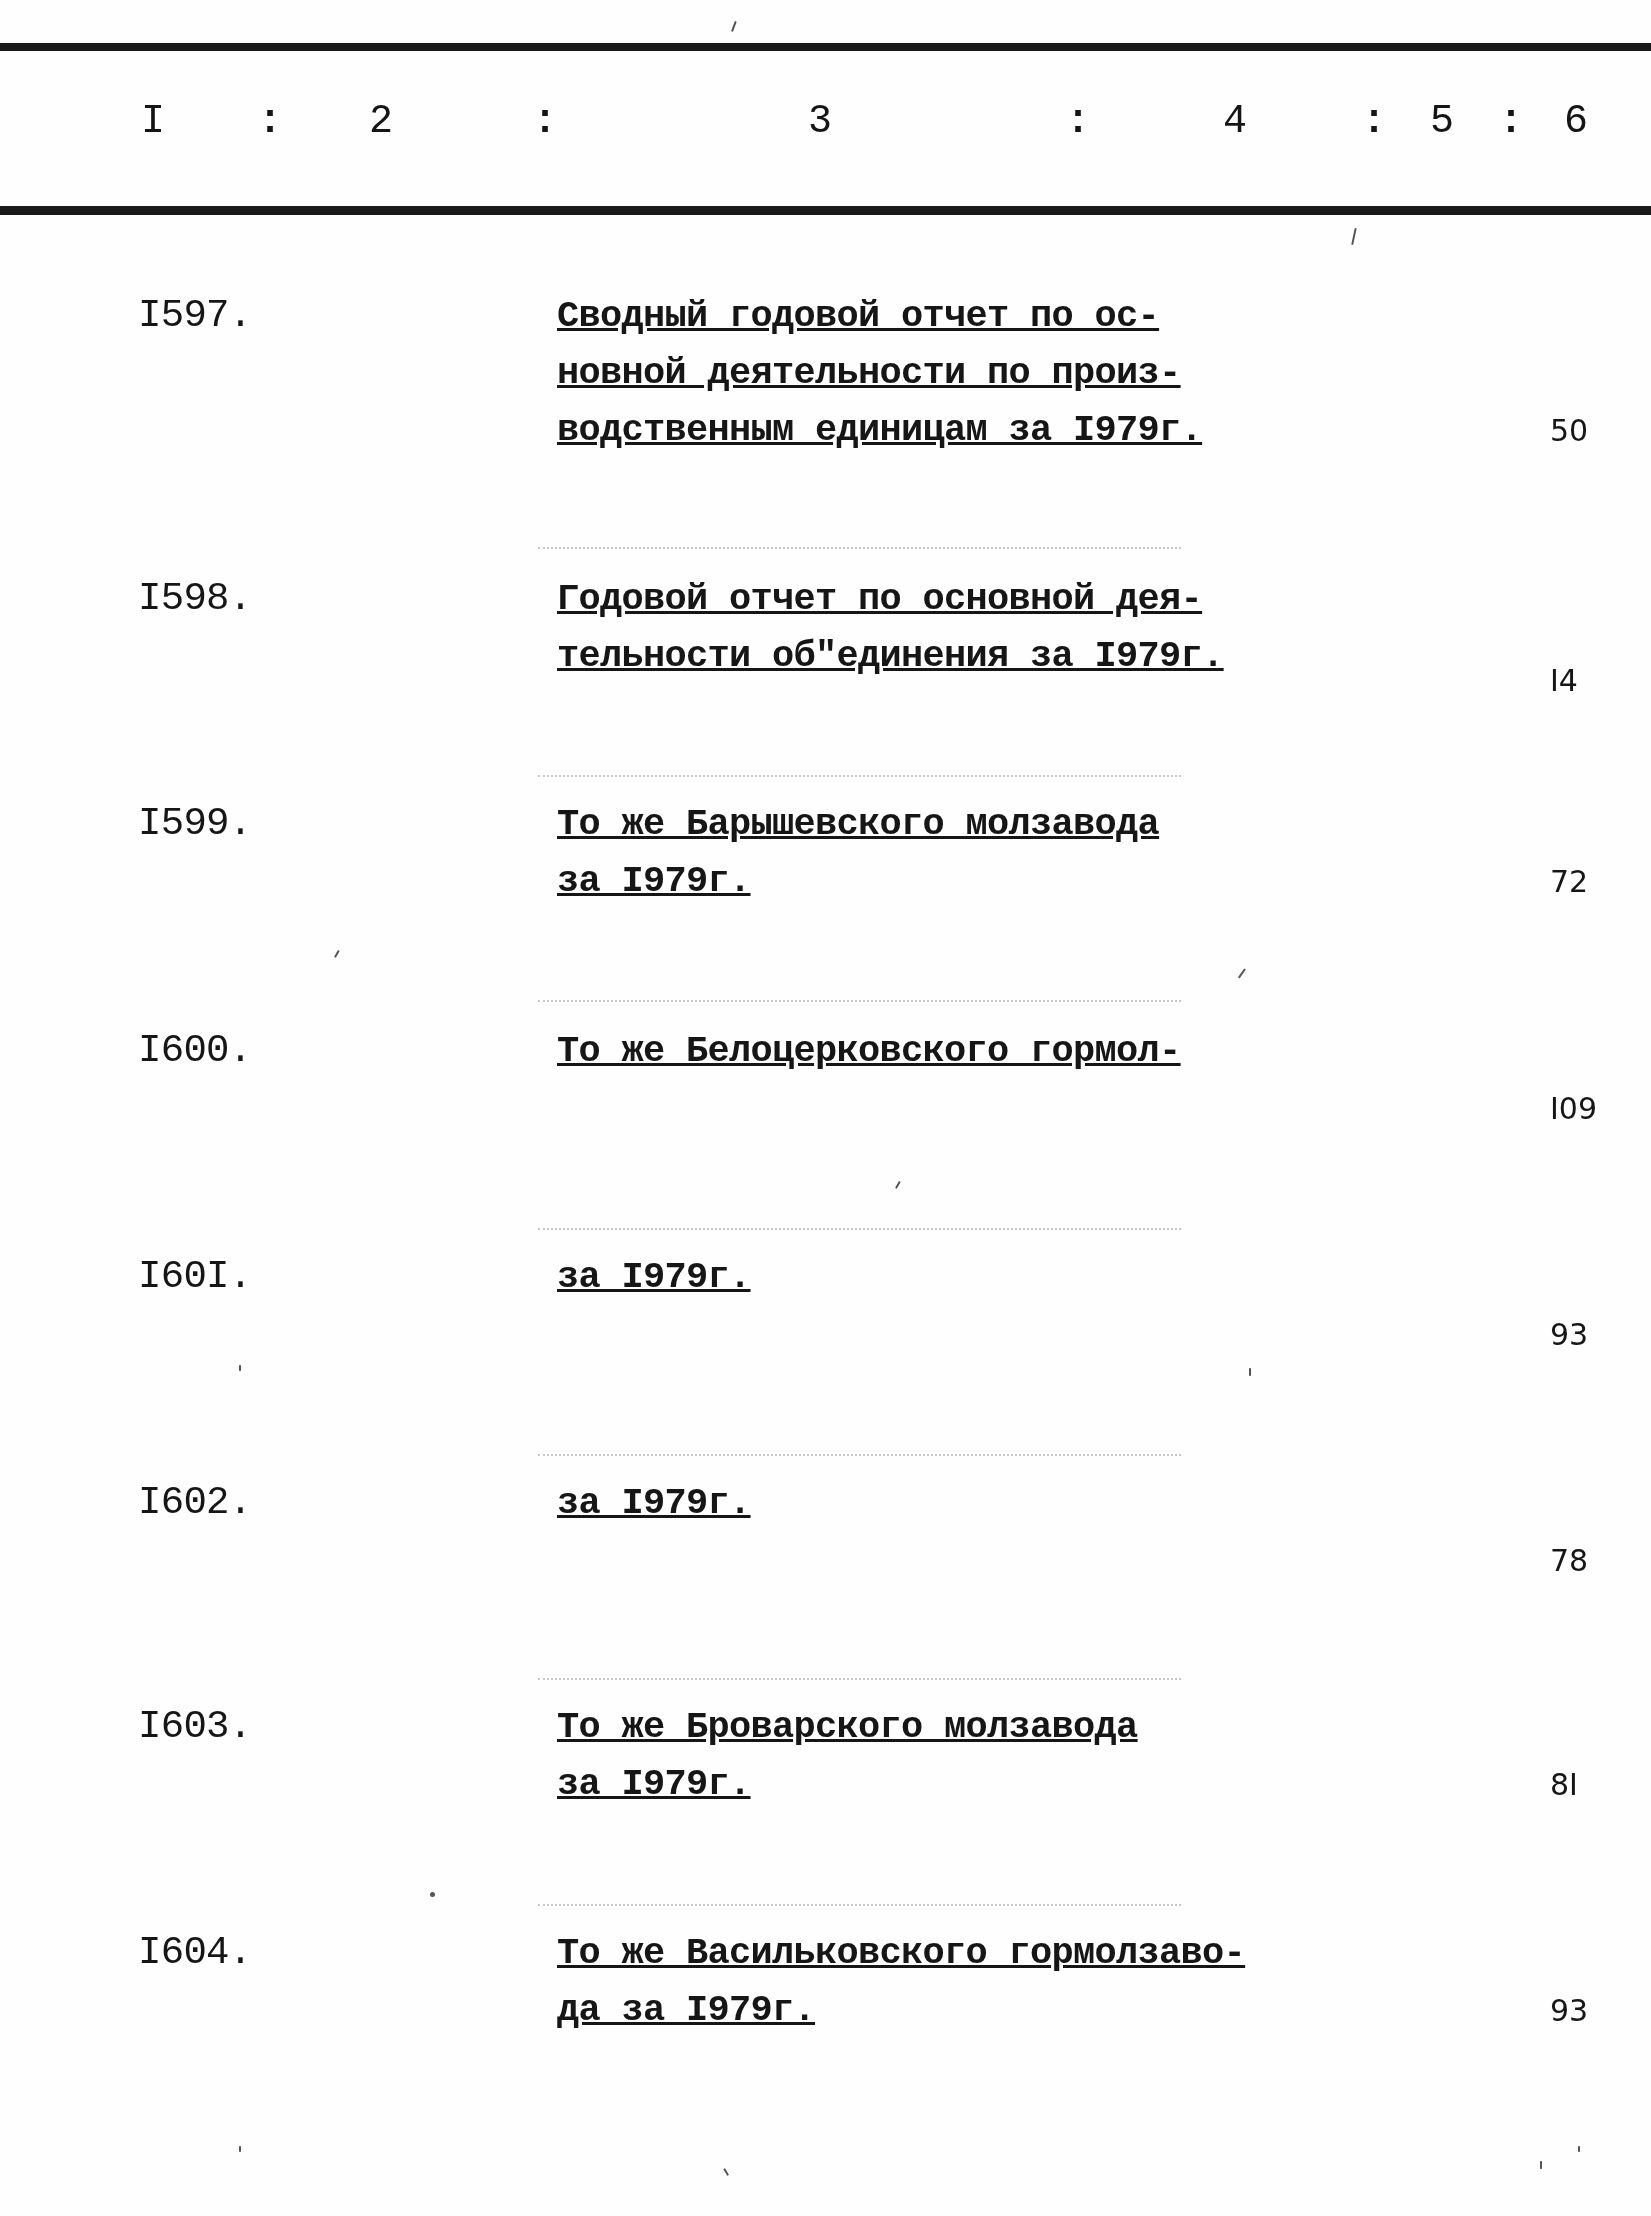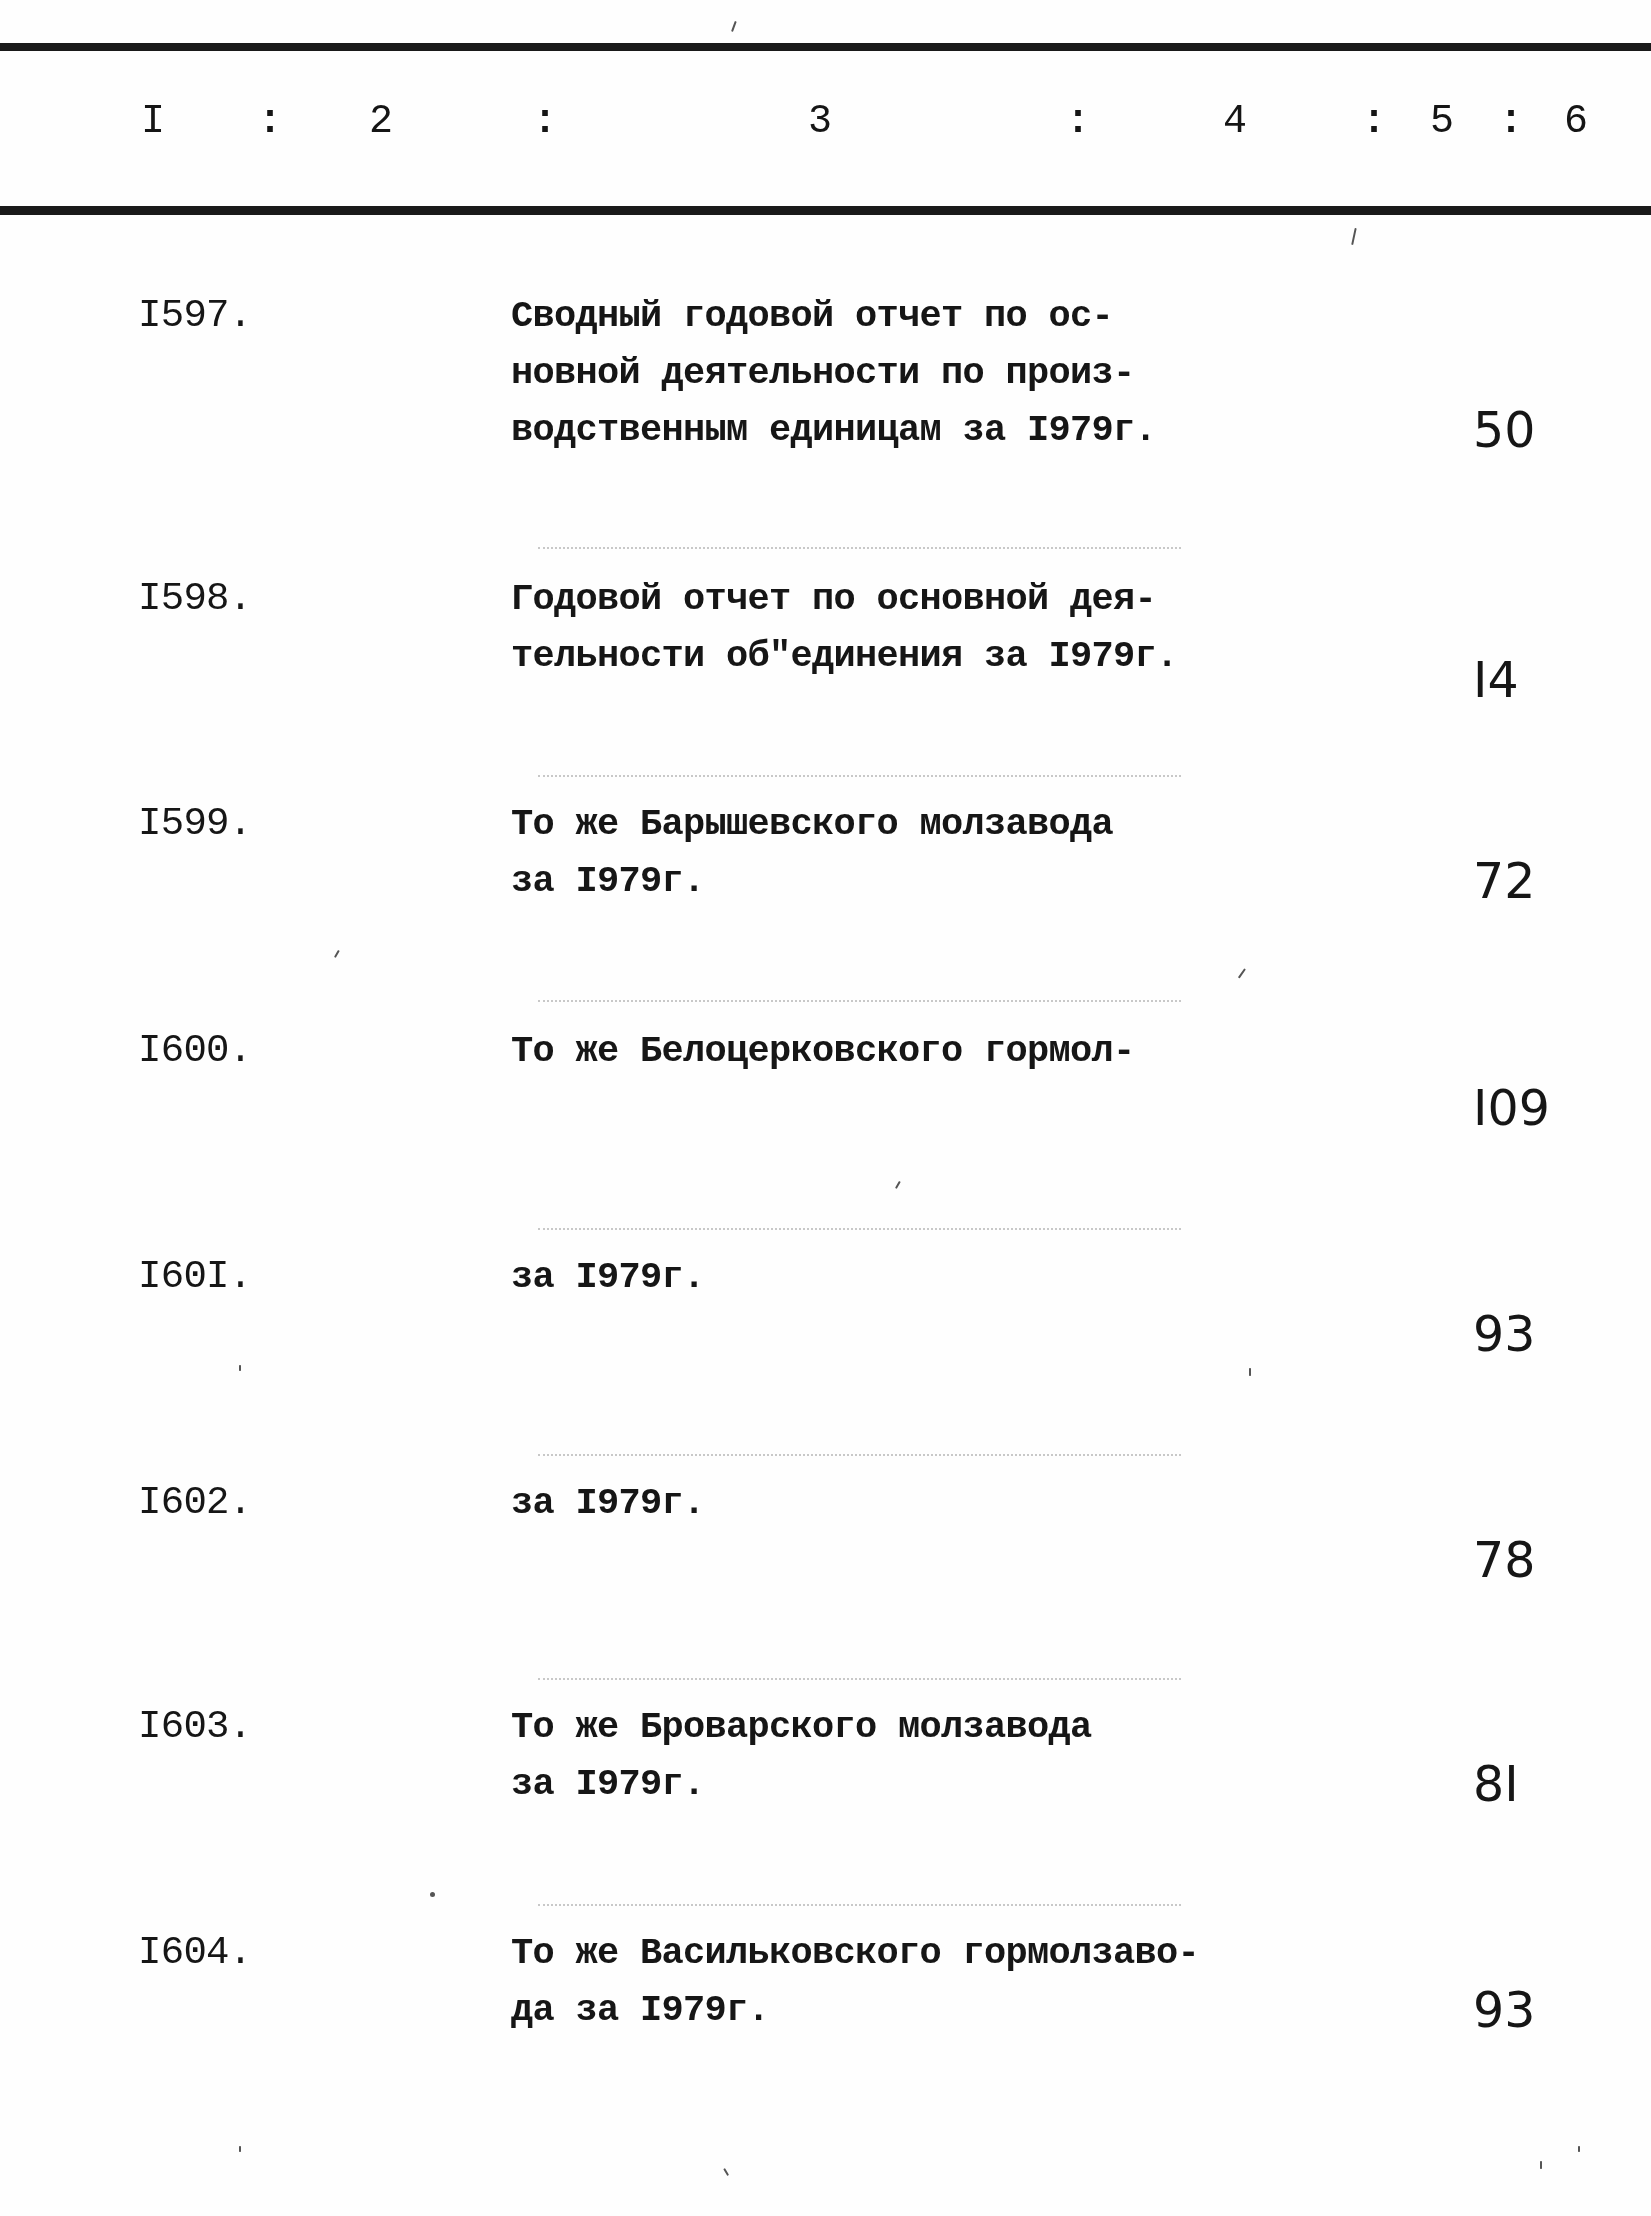--- a/index.html
+++ b/index.html
@@ -61,37 +61,38 @@
       left: 138px;
       top: 0;
       font-size: 39px;
       line-height: 57px;
       font-weight: normal;
       letter-spacing: -0.7px;
       color: #161616;
     }
     .entry-title {
       position: absolute;
-      left: 511px;
+      left: 557px;
       top: 0;
       width: 785px;
       font-size: 37px;
       line-height: 57px;
       font-weight: bold;
       letter-spacing: -0.7px;
       color: #161616;
+      text-decoration: underline;
     }
     .entry-title .line {
       display: block;
       white-space: nowrap;
     }
     .entry-pages {
       position: absolute;
-      left: 1473px;
-      font-size: 49px;
+      left: 1550px;
+      font-size: 30px;
       line-height: 57px;
       font-weight: normal;
       font-family: "DejaVu Sans", "Liberation Sans", sans-serif;
       color: #161616;
     }
     
     .dots {
       position: absolute;
       left: 538px;
       width: 643px;

